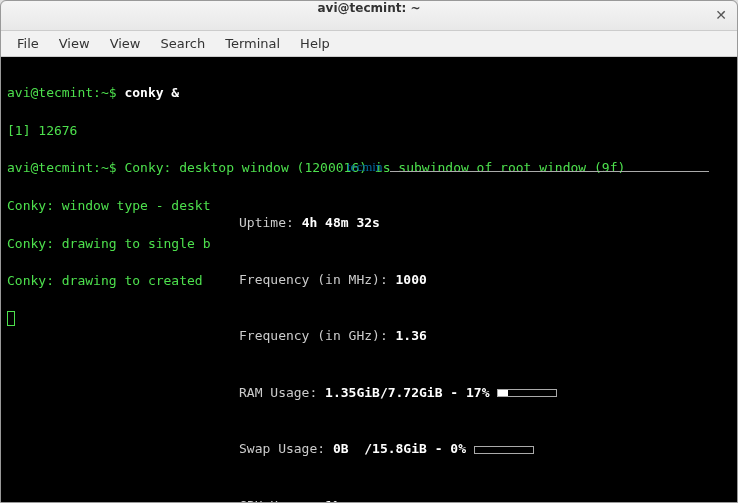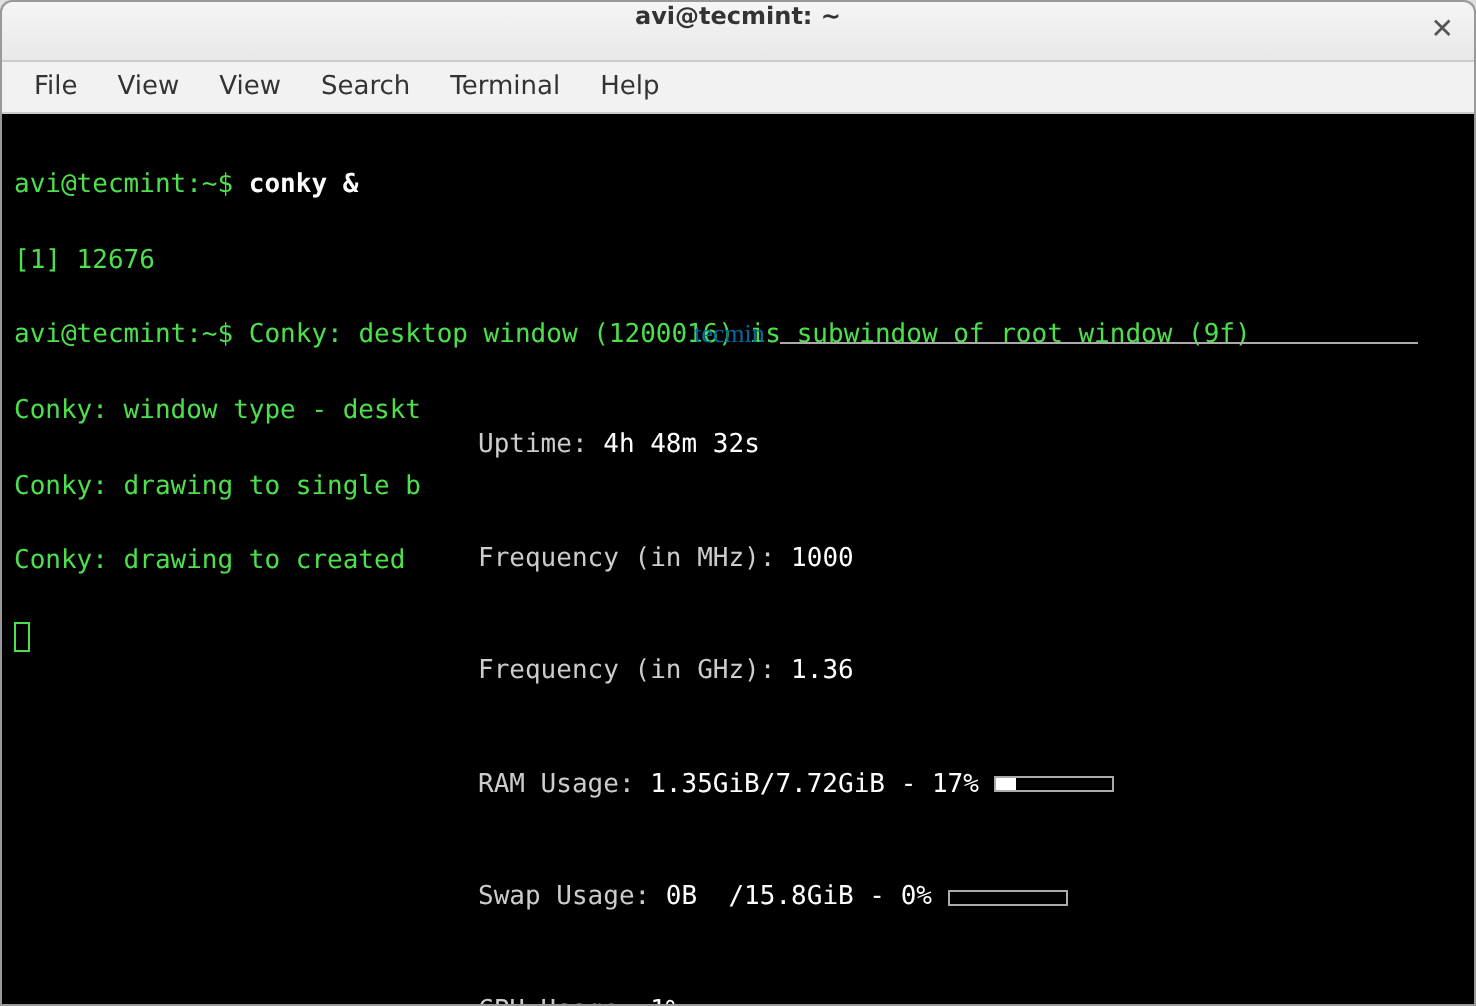--- a/index.html
+++ b/index.html
@@ -58,21 +58,21 @@
     padding: 8px 6px;
     line-height: 1.45;
     white-space: pre;
     position: relative;
     overflow: hidden;
   }
   .green { color: #4de04d; }
   .boldwhite { color: #fff; font-weight: bold; }
   .grey { color: #0369a1; font-family: Liberation Serif, serif; }
   .conky-label { color: #ccc; }
-  .conky-val { color: #fff; font-weight: normal; }
+  .conky-val { color: #fff; font-weight: bold; }
   .conky-block {
     position: absolute;
     left: 238px;
     top: 63px;
     width: 470px;
     color: #ccc;
   }
   .bar {
     display: inline-block;
     height: 8px;

